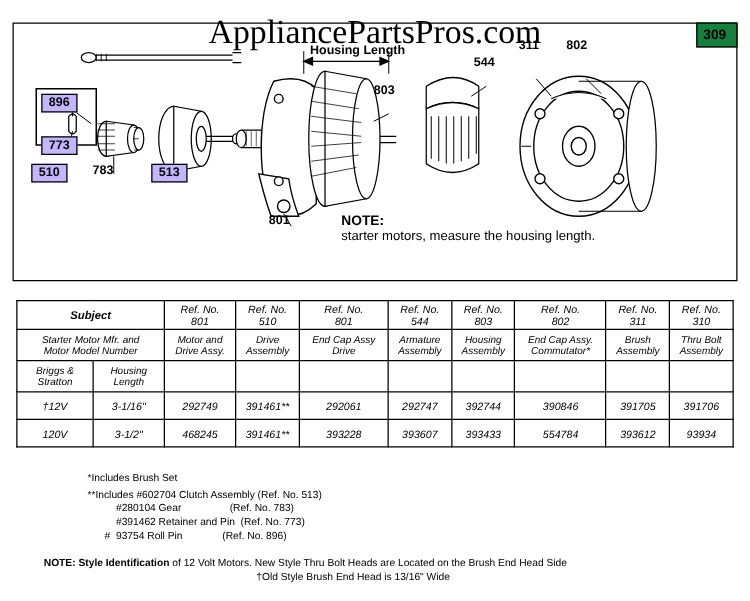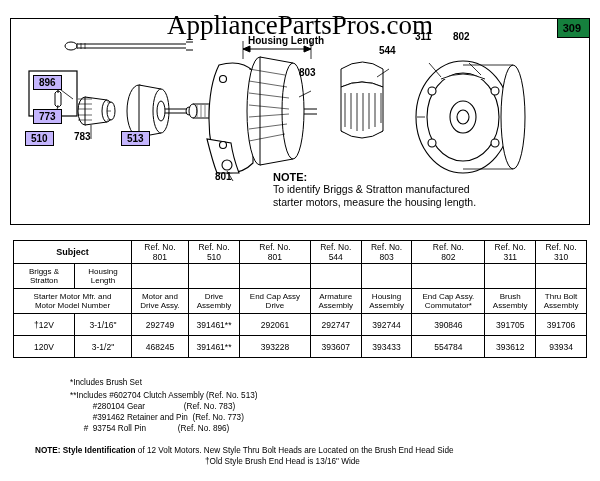--- a/index.html
+++ b/index.html
@@ -39,21 +39,21 @@
   .lbl{position:absolute;font-size:10px;font-weight:bold;}
   .boxnum{
     position:absolute;border:1.5px solid #000;background:#c4b5fd;
     font-size:10px;font-weight:bold;padding:1px 5px;
   }
   .note-block{position:absolute;left:262px;top:152px;width:300px;}
   .note-title{font-size:11px;font-weight:bold;}
   .note-line{font-size:10.5px;line-height:13px;}
 
   
-  .tbl-wrap{position:absolute;left:13px;top:240px;width:506px;}
+  .tbl-wrap{position:absolute;left:13px;top:240px;width:506px;font-style:italic;}
   table{border-collapse:collapse;width:574px;font-size:8.5px;}
   td,th{border:1px solid #000;text-align:center;vertical-align:middle;padding:1px 2px;}
   .subj{font-weight:bold;font-size:9px;}
   .lbl-cell{font-size:8px;}
   .val{font-size:8.5px;}
   .tall{height:22px;}
 
   
   .foot{position:absolute;left:70px;font-size:8.2px;white-space:pre;}
   .foot-note{position:absolute;left:35px;font-size:8.2px;}
@@ -185,21 +185,20 @@
   <div class="lbl" style="left:63px;top:112px;">783</div>
   <div class="boxnum" style="left:110px;top:112px;">513</div>
   <div class="lbl" style="left:204px;top:152px;">801</div>
   <div class="lbl" style="left:288px;top:48px;">803</div>
   <div class="lbl" style="left:368px;top:26px;">544</div>
   <div class="lbl" style="left:404px;top:12px;">311</div>
   <div class="lbl" style="left:442px;top:12px;">802</div>
 
   <div class="note-block">
     <div class="note-title">NOTE:</div>
-    <div class="note-line">To identify Briggs &amp; Stratton manufactured</div>
     <div class="note-line">starter motors, measure the housing length.</div>
   </div>
 </div>
 
 <div class="tbl-wrap">
   <table>
     <tbody>
       <tr>
         <td colspan="2" class="subj" style="height:20px;">Subject</td>
         <td>
@@ -230,75 +229,75 @@
           <div>Ref. No.</div>
           <div>311</div>
         </td>
         <td>
           <div>Ref. No.</div>
           <div>310</div>
         </td>
       </tr>
 
       <tr>
+        <td colspan="2" class="lbl-cell" style="height:22px;">
+          <div>Starter Motor Mfr. and</div>
+          <div>Motor Model Number</div>
+        </td>
+        <td class="lbl-cell">
+          <div>Motor and</div>
+          <div>Drive Assy.</div>
+        </td>
+        <td class="lbl-cell">
+          <div>Drive</div>
+          <div>Assembly</div>
+        </td>
+        <td class="lbl-cell">
+          <div>End Cap Assy</div>
+          <div>Drive</div>
+        </td>
+        <td class="lbl-cell">
+          <div>Armature</div>
+          <div>Assembly</div>
+        </td>
+        <td class="lbl-cell">
+          <div>Housing</div>
+          <div>Assembly</div>
+        </td>
+        <td class="lbl-cell">
+          <div>End Cap Assy.</div>
+          <div>Commutator*</div>
+        </td>
+        <td class="lbl-cell">
+          <div>Brush</div>
+          <div>Assembly</div>
+        </td>
+        <td class="lbl-cell">
+          <div>Thru Bolt</div>
+          <div>Assembly</div>
+        </td>
+      </tr>
+
+      <tr>
         <td class="lbl-cell" style="width:56px;height:22px;">
           <div>Briggs &amp;</div>
           <div>Stratton</div>
         </td>
         <td class="lbl-cell" style="width:52px;">
           <div>Housing</div>
           <div>Length</div>
         </td>
         <td></td>
         <td></td>
         <td></td>
         <td></td>
         <td></td>
         <td></td>
         <td></td>
         <td></td>
-      </tr>
-
-      <tr>
-        <td colspan="2" class="lbl-cell" style="height:22px;">
-          <div>Starter Motor Mfr. and</div>
-          <div>Motor Model Number</div>
-        </td>
-        <td class="lbl-cell">
-          <div>Motor and</div>
-          <div>Drive Assy.</div>
-        </td>
-        <td class="lbl-cell">
-          <div>Drive</div>
-          <div>Assembly</div>
-        </td>
-        <td class="lbl-cell">
-          <div>End Cap Assy</div>
-          <div>Drive</div>
-        </td>
-        <td class="lbl-cell">
-          <div>Armature</div>
-          <div>Assembly</div>
-        </td>
-        <td class="lbl-cell">
-          <div>Housing</div>
-          <div>Assembly</div>
-        </td>
-        <td class="lbl-cell">
-          <div>End Cap Assy.</div>
-          <div>Commutator*</div>
-        </td>
-        <td class="lbl-cell">
-          <div>Brush</div>
-          <div>Assembly</div>
-        </td>
-        <td class="lbl-cell">
-          <div>Thru Bolt</div>
-          <div>Assembly</div>
-        </td>
       </tr>
 
       <tr class="tall">
         <td class="val">†12V</td>
         <td class="val">3-1/16"</td>
         <td class="val">292749</td>
         <td class="val">391461**</td>
         <td class="val">292061</td>
         <td class="val">292747</td>
         <td class="val">392744</td>

